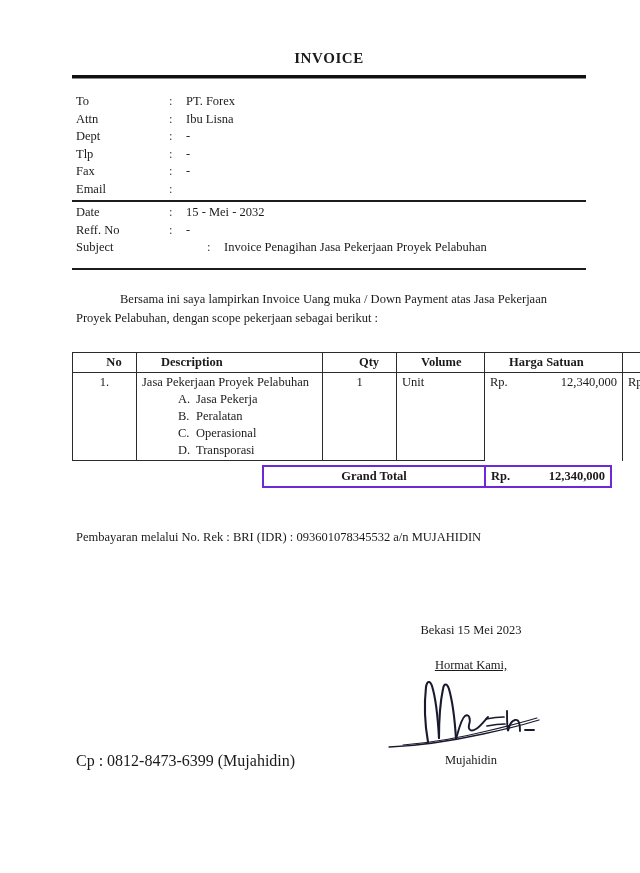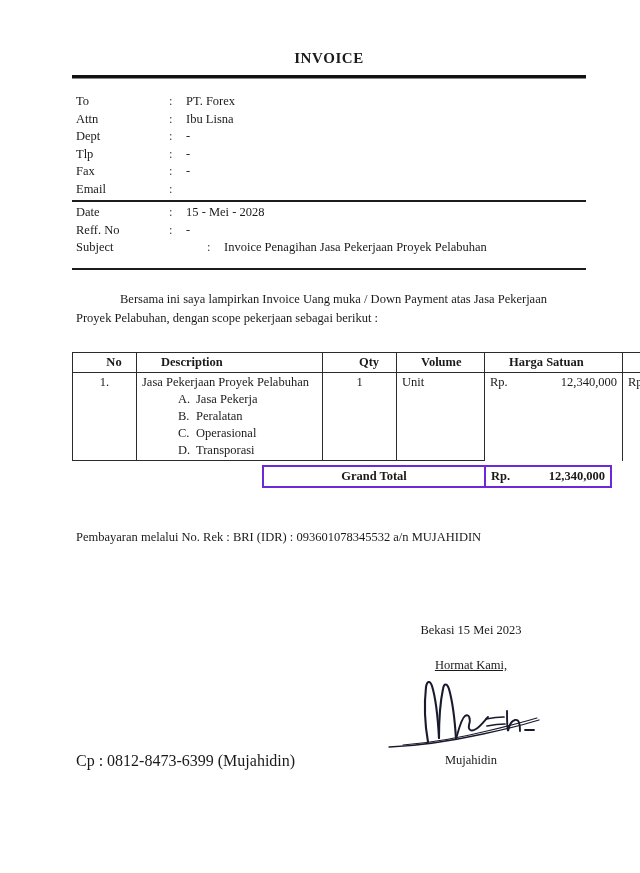--- a/index.html
+++ b/index.html
@@ -267,21 +267,21 @@
         <span class="val"></span>
       </div>
     </div>
 
     <div class="rule-mid r1"></div>
 
     <div class="field-block date-block">
       <div class="frow">
         <span class="lbl">Date</span>
         <span class="sep">:</span>
-        <span class="val">15 - Mei - 2028</span>
+        <span class="val">15 - Mei - 2032</span>
       </div>
       <div class="frow">
         <span class="lbl">Reff. No</span>
         <span class="sep">:</span>
         <span class="val">-</span>
       </div>
       <div class="frow subject">
         <span class="lbl">Subject</span>
         <span class="sep">:</span>
         <span class="val">Invoice Penagihan Jasa Pekerjaan Proyek Pelabuhan</span>

